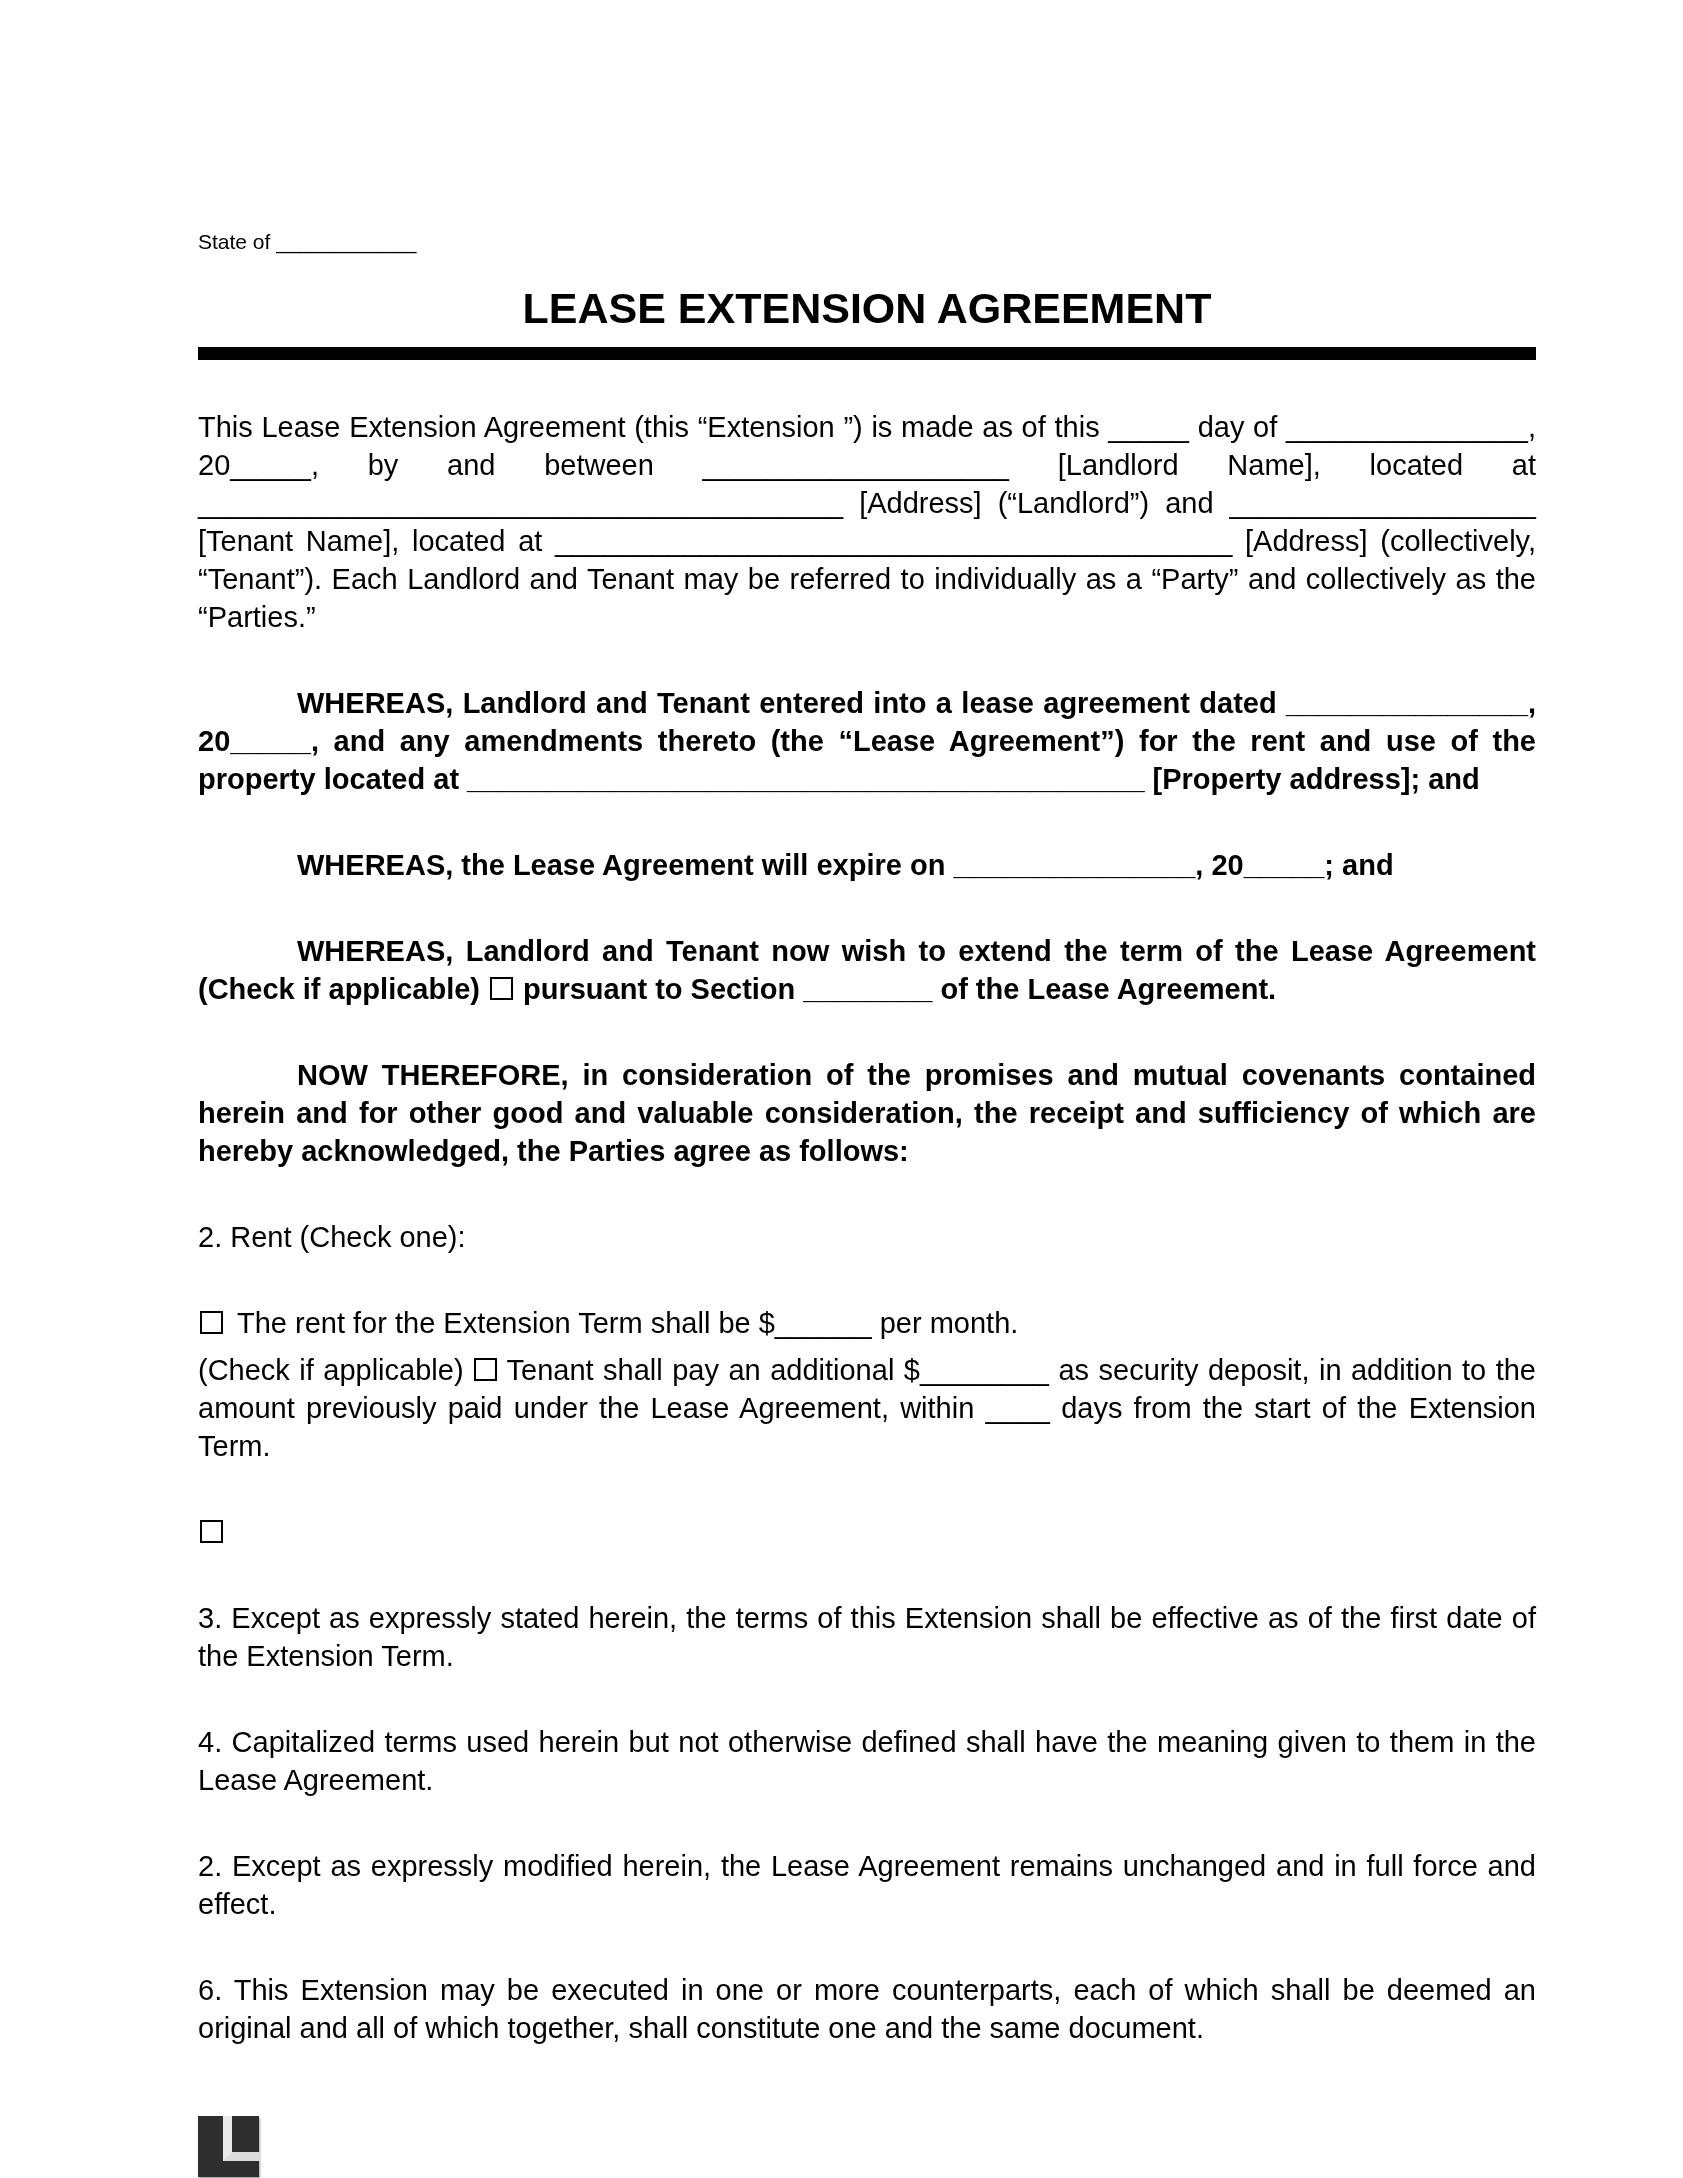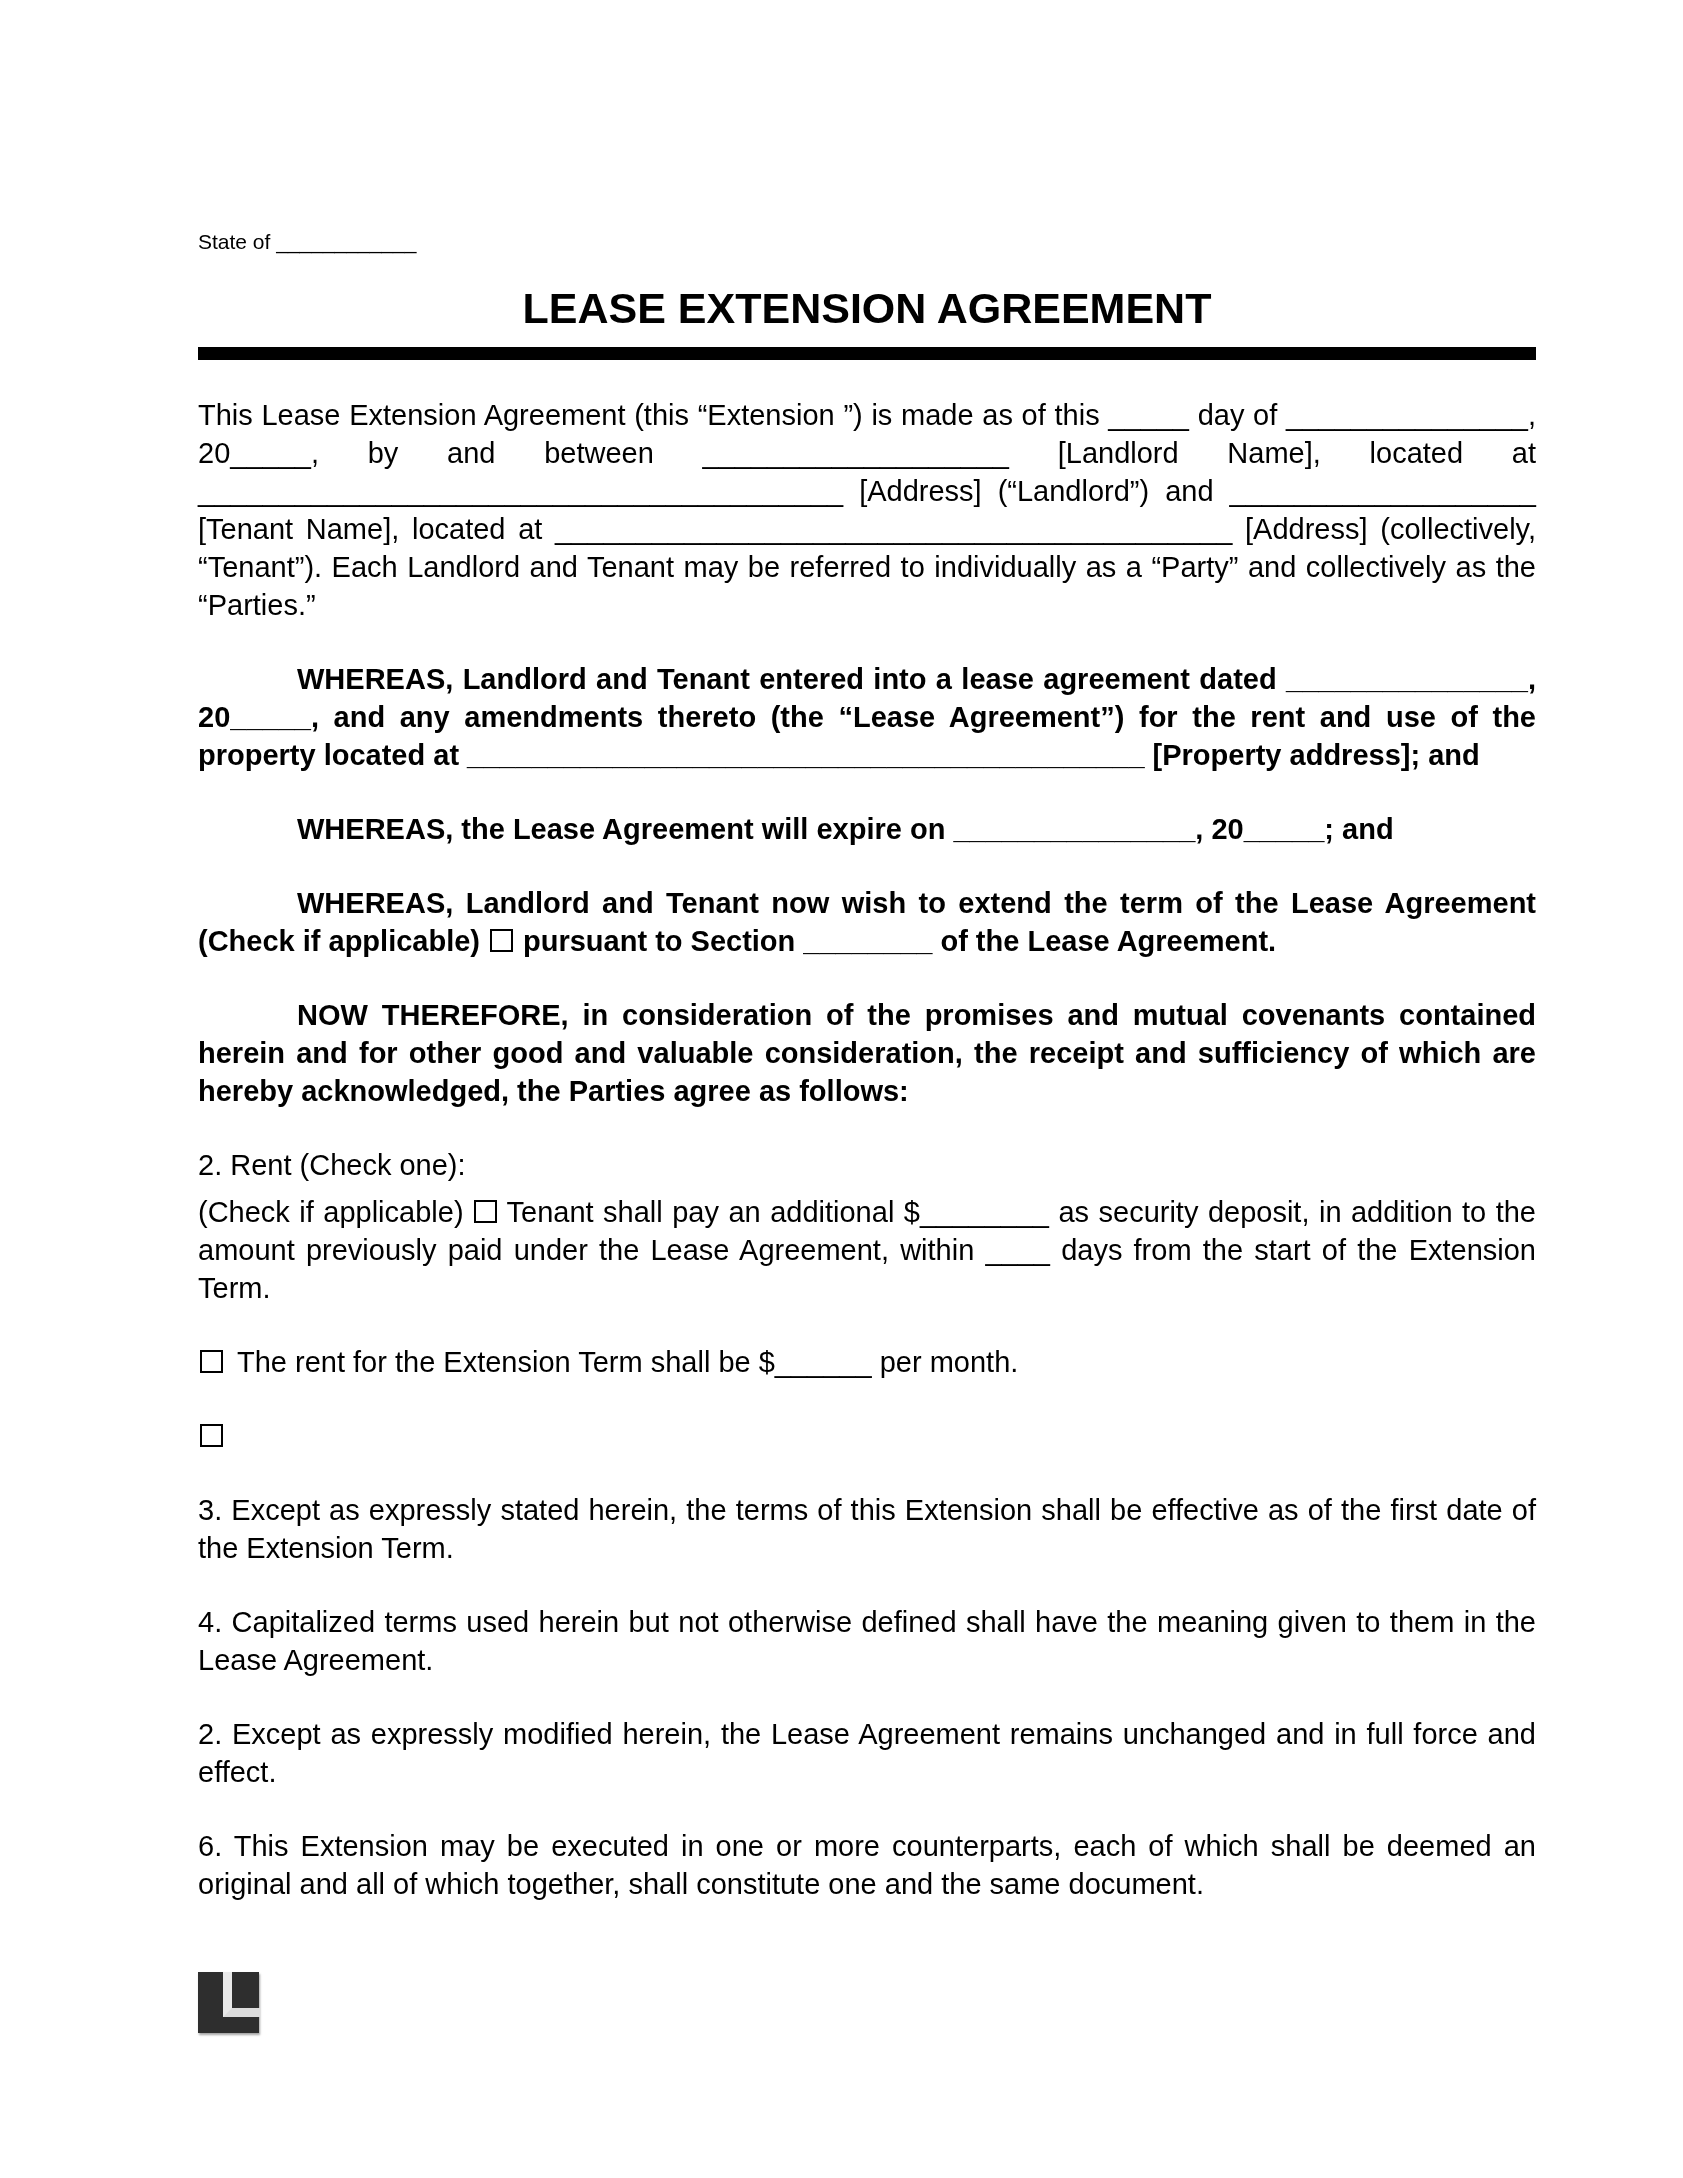--- a/index.html
+++ b/index.html
@@ -35,21 +35,21 @@
     letter-spacing: 0px;
   }
   .title-rule {
     height: 13px;
     background: #000000;
     margin-top: 14px;
   }
   .para {
     font-size: 29px;
     line-height: 38px;
-    margin: 36px 0 0 0;
+    margin: 48px 0 0 0;
     text-align: justify;
   }
   .indent {
     text-indent: 99px;
     font-weight: bold;
   }
   .tight {
     margin-top: 9px;
   }
   .checkbox {
@@ -102,23 +102,23 @@
 
   <p class="para indent">WHEREAS, the Lease Agreement will expire on _______________, 20_____; and</p>
 
   <p class="para indent"><span>WHEREAS, Landlord and Tenant now wish to extend the term of the Lease Agreement (Check if applicable)</span><span class="checkbox"></span><span>pursuant to Section ________ of the Lease Agreement.</span></p>
 
   <p class="para indent">NOW THEREFORE, in consideration of the promises and mutual covenants contained herein and for other good and valuable consideration, the receipt and sufficiency of which are hereby acknowledged, the Parties agree as follows:</p>
 
 
   <p class="para">2. Rent (Check one):</p>
 
+  <p class="para"><span class="checkbox lead"></span><span>The rent for the Extension Term shall be $______ per month.</span></p>
+
   <p class="para tight"><span>(Check if applicable)</span><span class="checkbox"></span><span>Tenant shall pay an additional $________ as security deposit, in addition to the amount previously paid under the Lease Agreement, within ____ days from the start of the Extension Term.</span></p>
-
-  <p class="para"><span class="checkbox lead"></span><span>The rent for the Extension Term shall be $______ per month.</span></p>
 
   <p class="para"><span class="checkbox lead"></span></p>
 
   <p class="para">3. Except as expressly stated herein, the terms of this Extension shall be effective as of the first date of the Extension Term.</p>
 
   <p class="para">4. Capitalized terms used herein but not otherwise defined shall have the meaning given to them in the Lease Agreement.</p>
 
   <p class="para">2. Except as expressly modified herein, the Lease Agreement remains unchanged and in full force and effect.</p>
 
   <p class="para">6. This Extension may be executed in one or more counterparts, each of which shall be deemed an original and all of which together, shall constitute one and the same document.</p>

